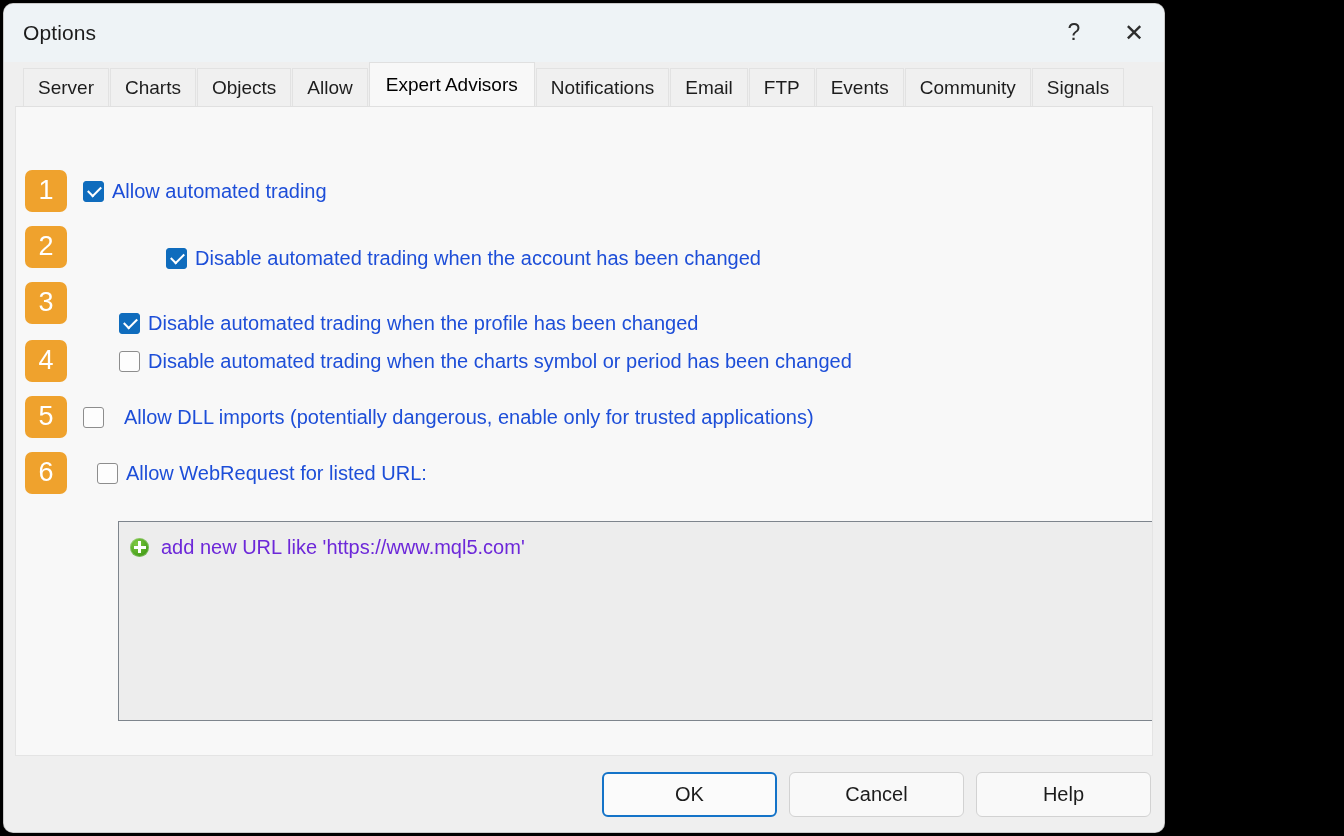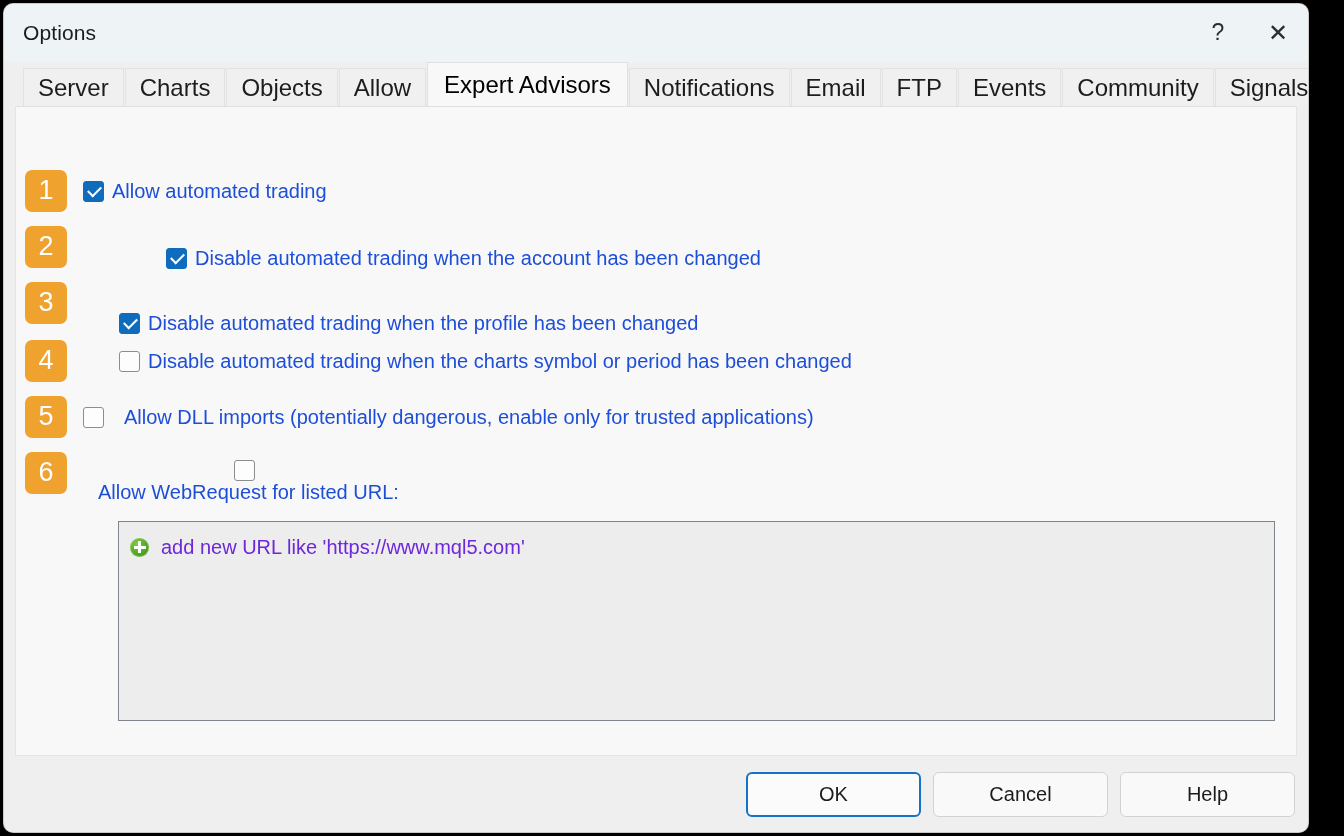--- a/index.html
+++ b/index.html
@@ -14,21 +14,21 @@
     overflow: hidden;
     font-family: "Liberation Sans", sans-serif;
     -webkit-font-smoothing: antialiased;
   }
 
   
   .window {
     position: absolute;
     left: 4px;
     top: 4px;
-    width: 1304px;
+    width: 1160px;
     height: 828px;
     background: #efefef;
     border-radius: 9px;
     box-shadow: 0 0 0 1px #c9c9c9;
     overflow: hidden;
     display: flex;
     flex-direction: column;
   }
 
   
@@ -81,21 +81,21 @@
     position: relative;
     height: 38px;
     background: #f0f0f0;
     border: 1px solid #e2e2e2;
     border-bottom: none;
     margin-right: 1px;
     padding: 0 14px;
     display: flex;
     align-items: center;
     justify-content: center;
-    font-size: 24px;
+    font-size: 19px;
     color: #1d1d1d;
     box-sizing: border-box;
     cursor: default;
     white-space: nowrap;
   }
   .tab.active {
     height: 44px;
     background: #f8f8f8;
     border: 1px solid #e0e0e0;
     border-bottom: none;
@@ -305,21 +305,21 @@
     <div class="opt-row" style="left: 103px; top: 241px;">
       <span class="cb off"></span>
       <span class="opt-label">Disable automated trading when the charts symbol or period has been changed</span>
     </div>
 
     <div class="opt-row" style="left: 67px; top: 297px; gap: 12px;">
       <span class="cb off"></span>
       <span class="opt-label">Allow DLL imports (potentially dangerous, enable only for trusted applications)</span>
     </div>
 
-    <div class="opt-row" style="left: 74px; top: 353px; flex-direction: column;">
+    <div class="opt-row" style="left: 81px; top: 353px;">
       <span class="cb off"></span>
       <span class="opt-label">Allow WebRequest for listed URL:</span>
     </div>
 
     <div class="urlbox">
       <div class="urlbox-row">
         <span class="plus-icon"></span>
         <span class="urlbox-text">add new URL like 'https://www.mql5.com'</span>
       </div>
     </div>

